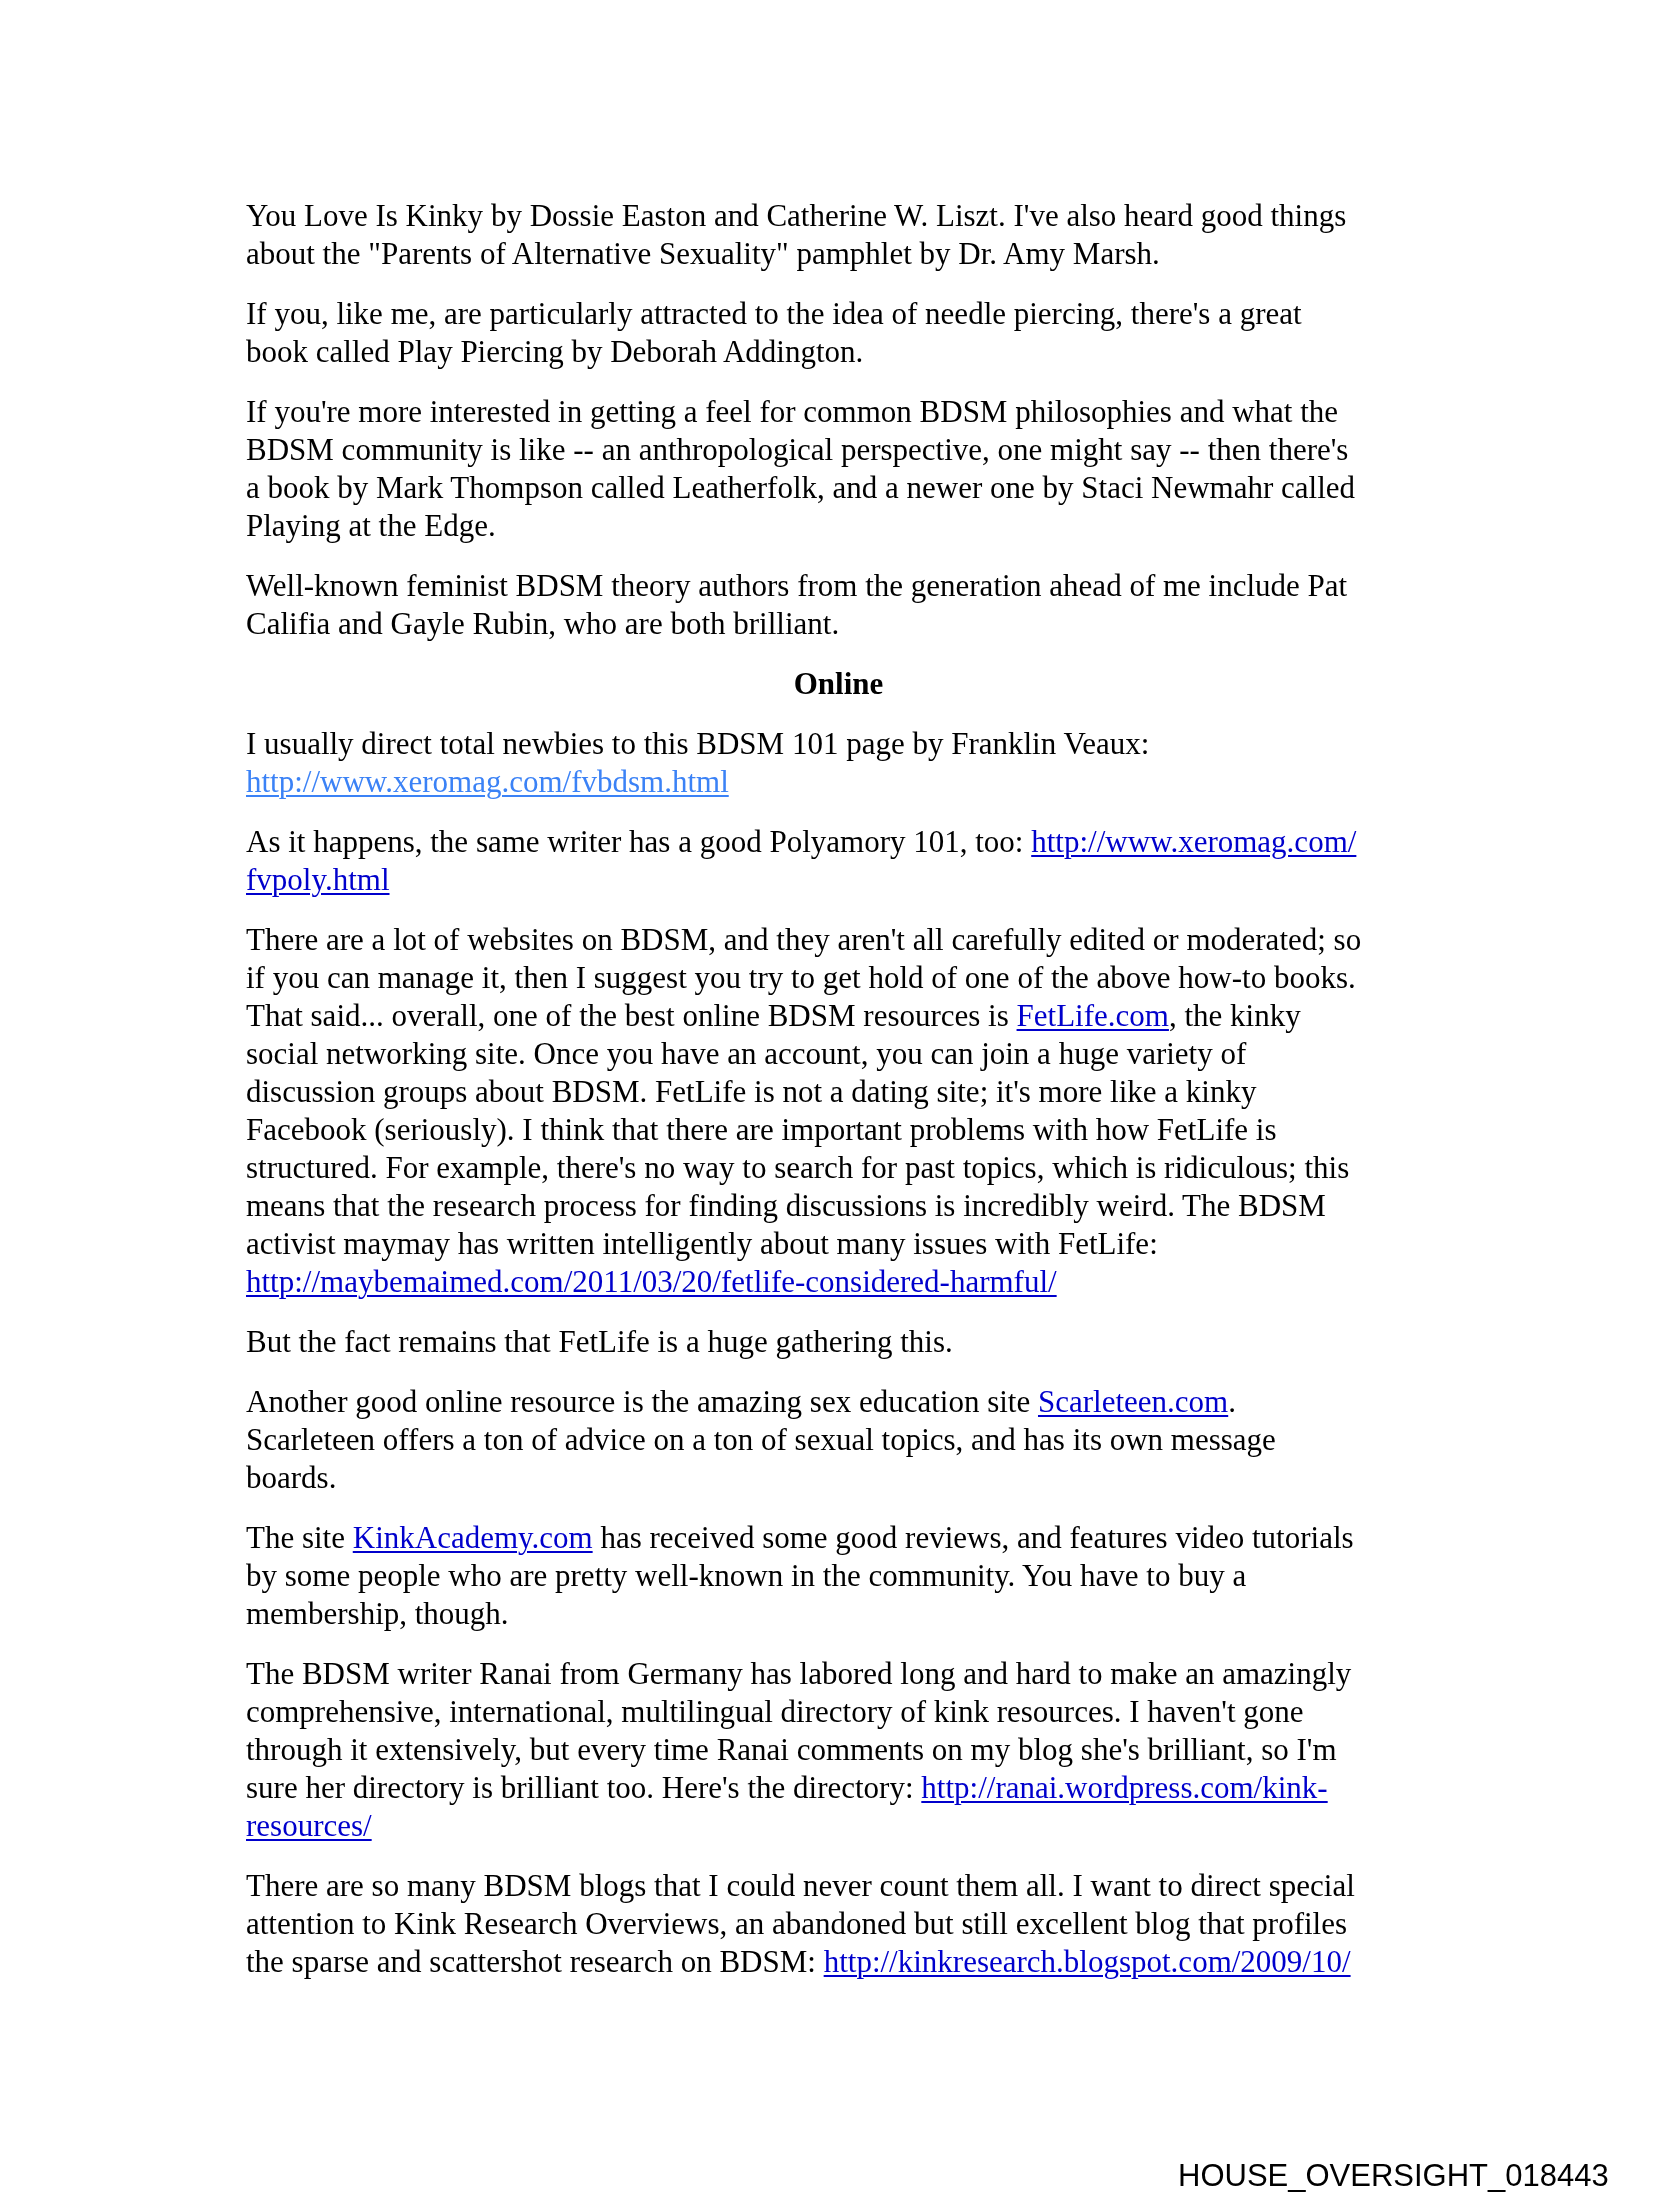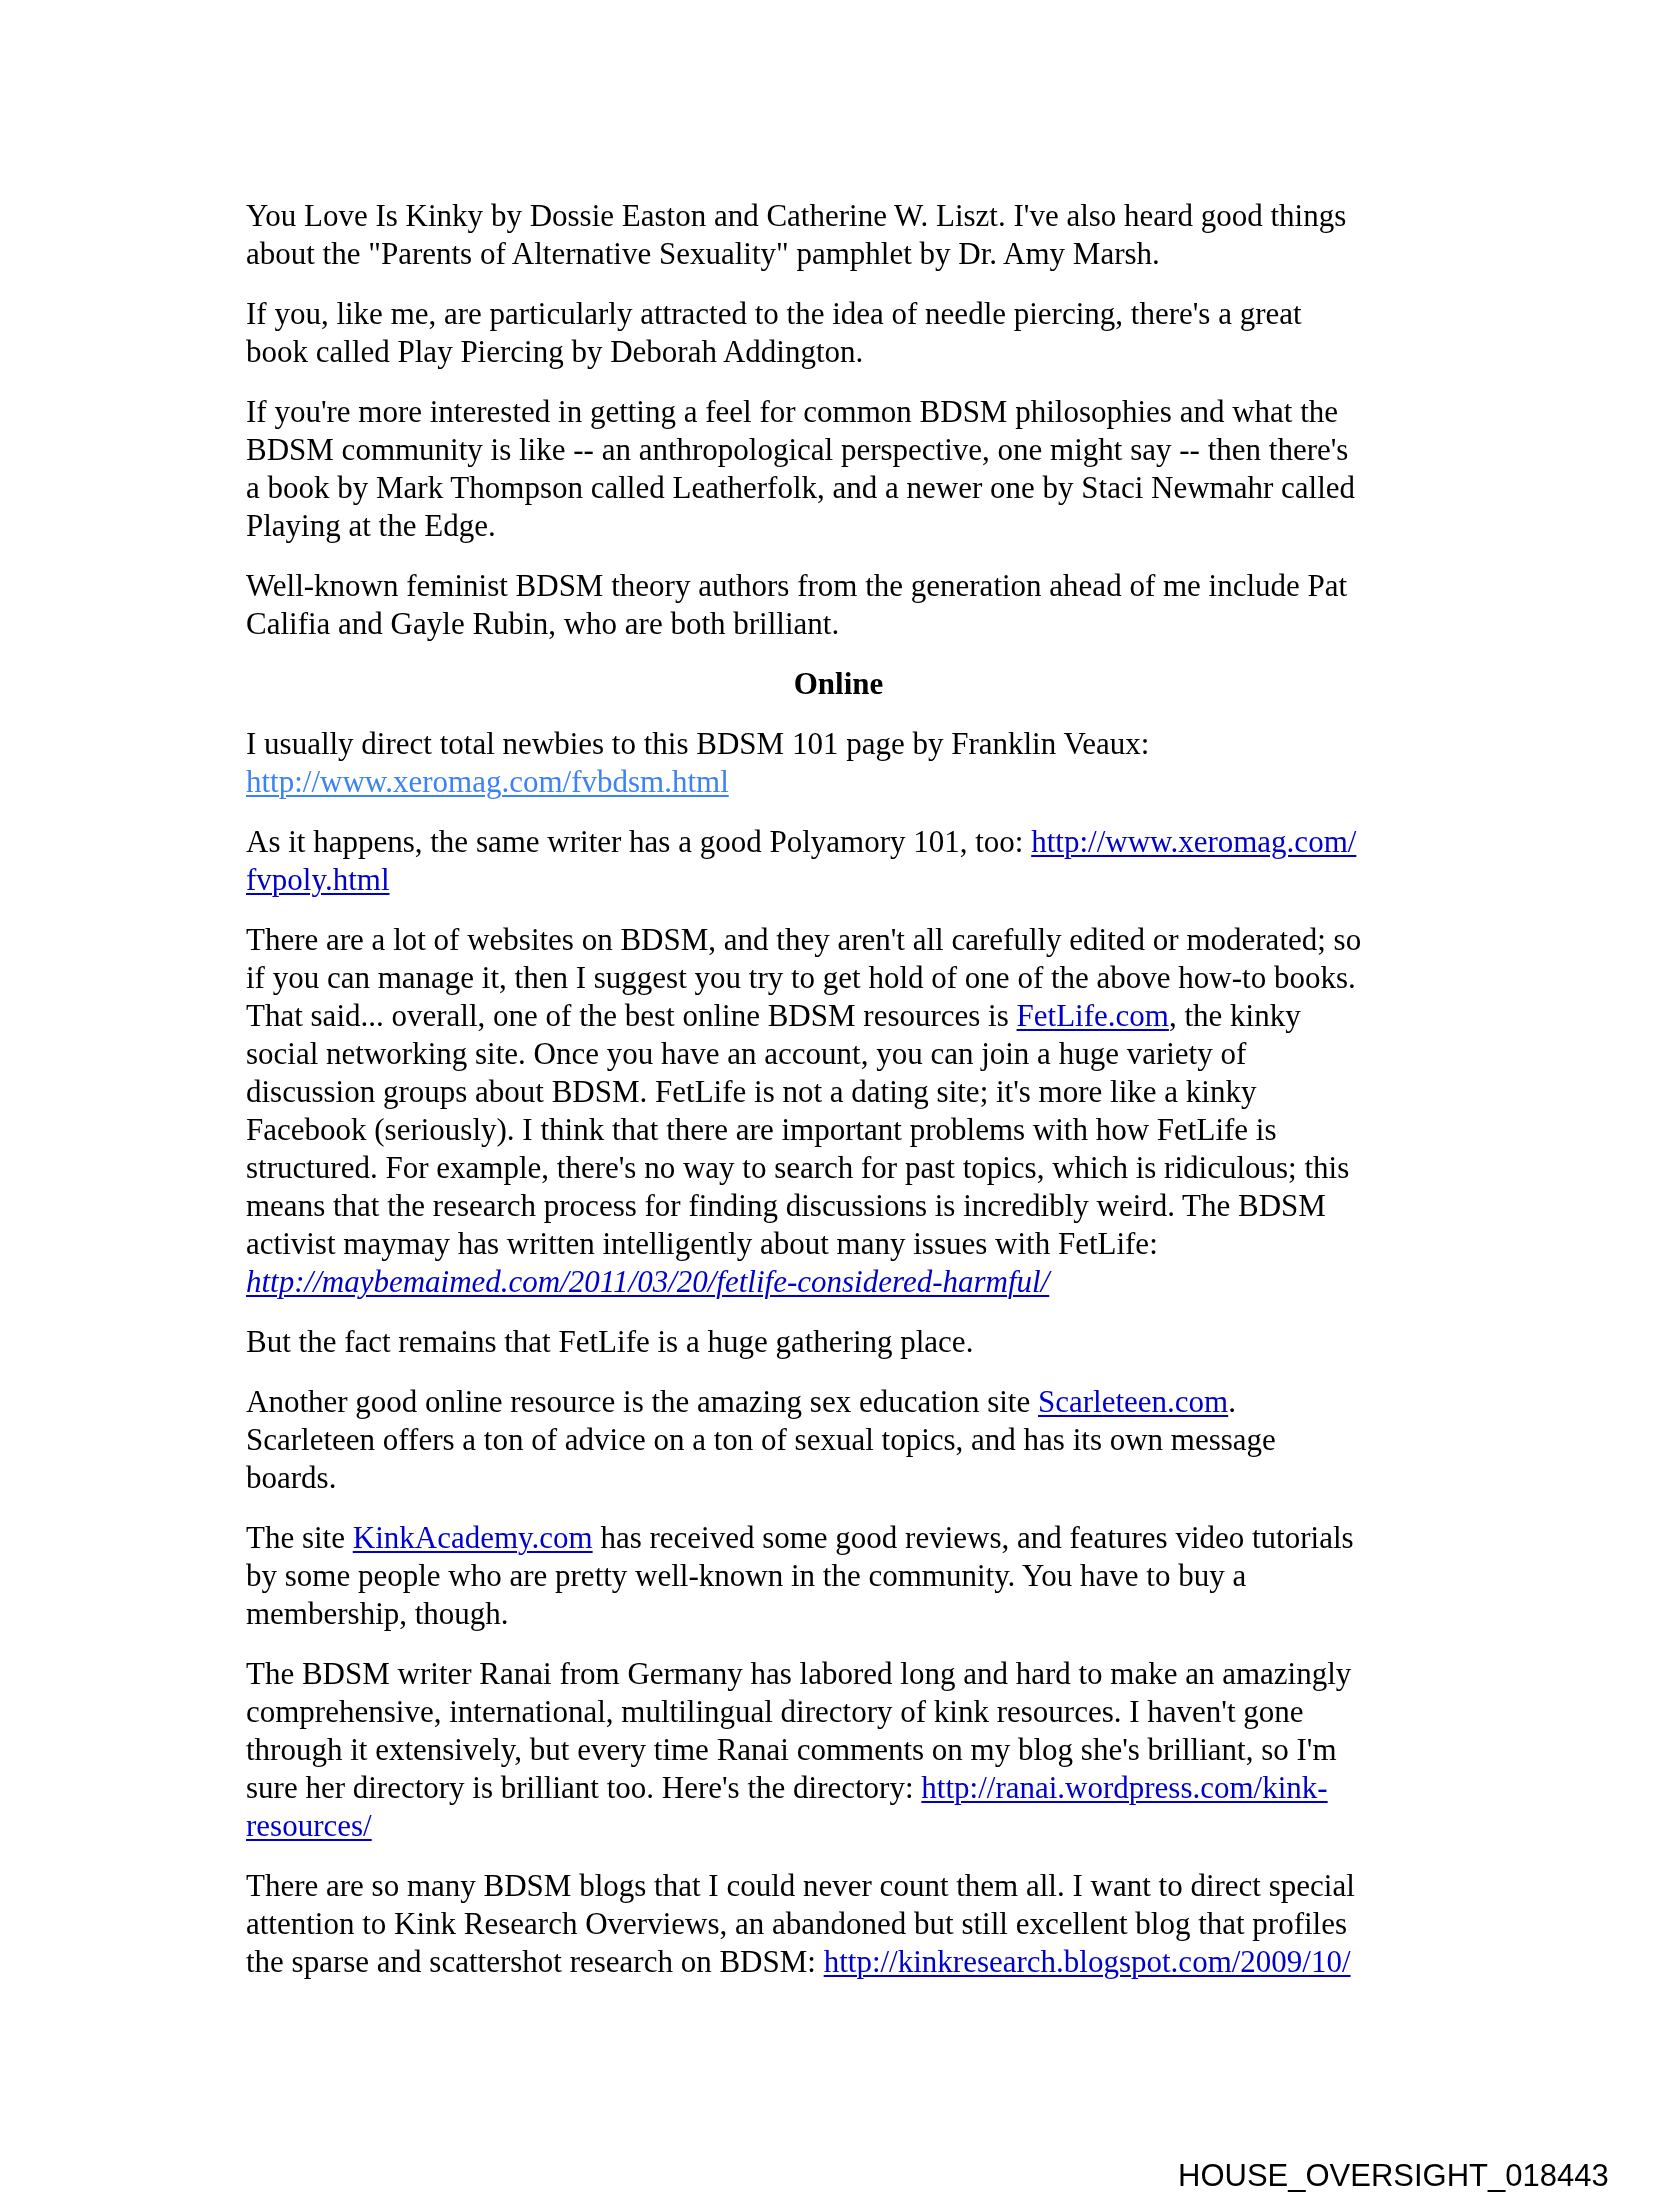--- a/index.html
+++ b/index.html
@@ -101,24 +101,24 @@
       <div class="para">
         <span class="line"><span>There are a lot of websites on BDSM, and they aren't all carefully edited or moderated; so</span></span>
         <span class="line"><span>if you can manage it, then I suggest you try to get hold of one of the above how-to books.</span></span>
         <span class="line"><span>That said... overall, one of the best online BDSM resources is </span><a class="seg-link" style="color: rgb(0, 0, 204);">FetLife.com</a><span>, the kinky</span></span>
         <span class="line"><span>social networking site. Once you have an account, you can join a huge variety of</span></span>
         <span class="line"><span>discussion groups about BDSM. FetLife is not a dating site; it's more like a kinky</span></span>
         <span class="line"><span>Facebook (seriously). I think that there are important problems with how FetLife is</span></span>
         <span class="line"><span>structured. For example, there's no way to search for past topics, which is ridiculous; this</span></span>
         <span class="line"><span>means that the research process for finding discussions is incredibly weird. The BDSM</span></span>
         <span class="line"><span>activist maymay has written intelligently about many issues with FetLife:</span></span>
-        <span class="line"><a class="seg-link" style="color: rgb(0, 0, 204); font-style: italic;">http://maybemaimed.com/2011/03/20/fetlife-considered-harmful/</a></span>
+        <span class="line"><a class="seg-link" style="color: rgb(0, 0, 204);">http://maybemaimed.com/2011/03/20/fetlife-considered-harmful/</a></span>
       </div>
       <div class="para">
-        <span class="line"><span>But the fact remains that FetLife is a huge gathering place.</span></span>
+        <span class="line"><span>But the fact remains that FetLife is a huge gathering this.</span></span>
       </div>
       <div class="para">
         <span class="line"><span>Another good online resource is the amazing sex education site </span><a class="seg-link" style="color: rgb(0, 0, 204);">Scarleteen.com</a><span>.</span></span>
         <span class="line"><span>Scarleteen offers a ton of advice on a ton of sexual topics, and has its own message</span></span>
         <span class="line"><span>boards.</span></span>
       </div>
       <div class="para">
         <span class="line"><span>The site </span><a class="seg-link" style="color: rgb(0, 0, 204);">KinkAcademy.com</a><span> has received some good reviews, and features video tutorials</span></span>
         <span class="line"><span>by some people who are pretty well-known in the community. You have to buy a</span></span>
         <span class="line"><span>membership, though.</span></span>

